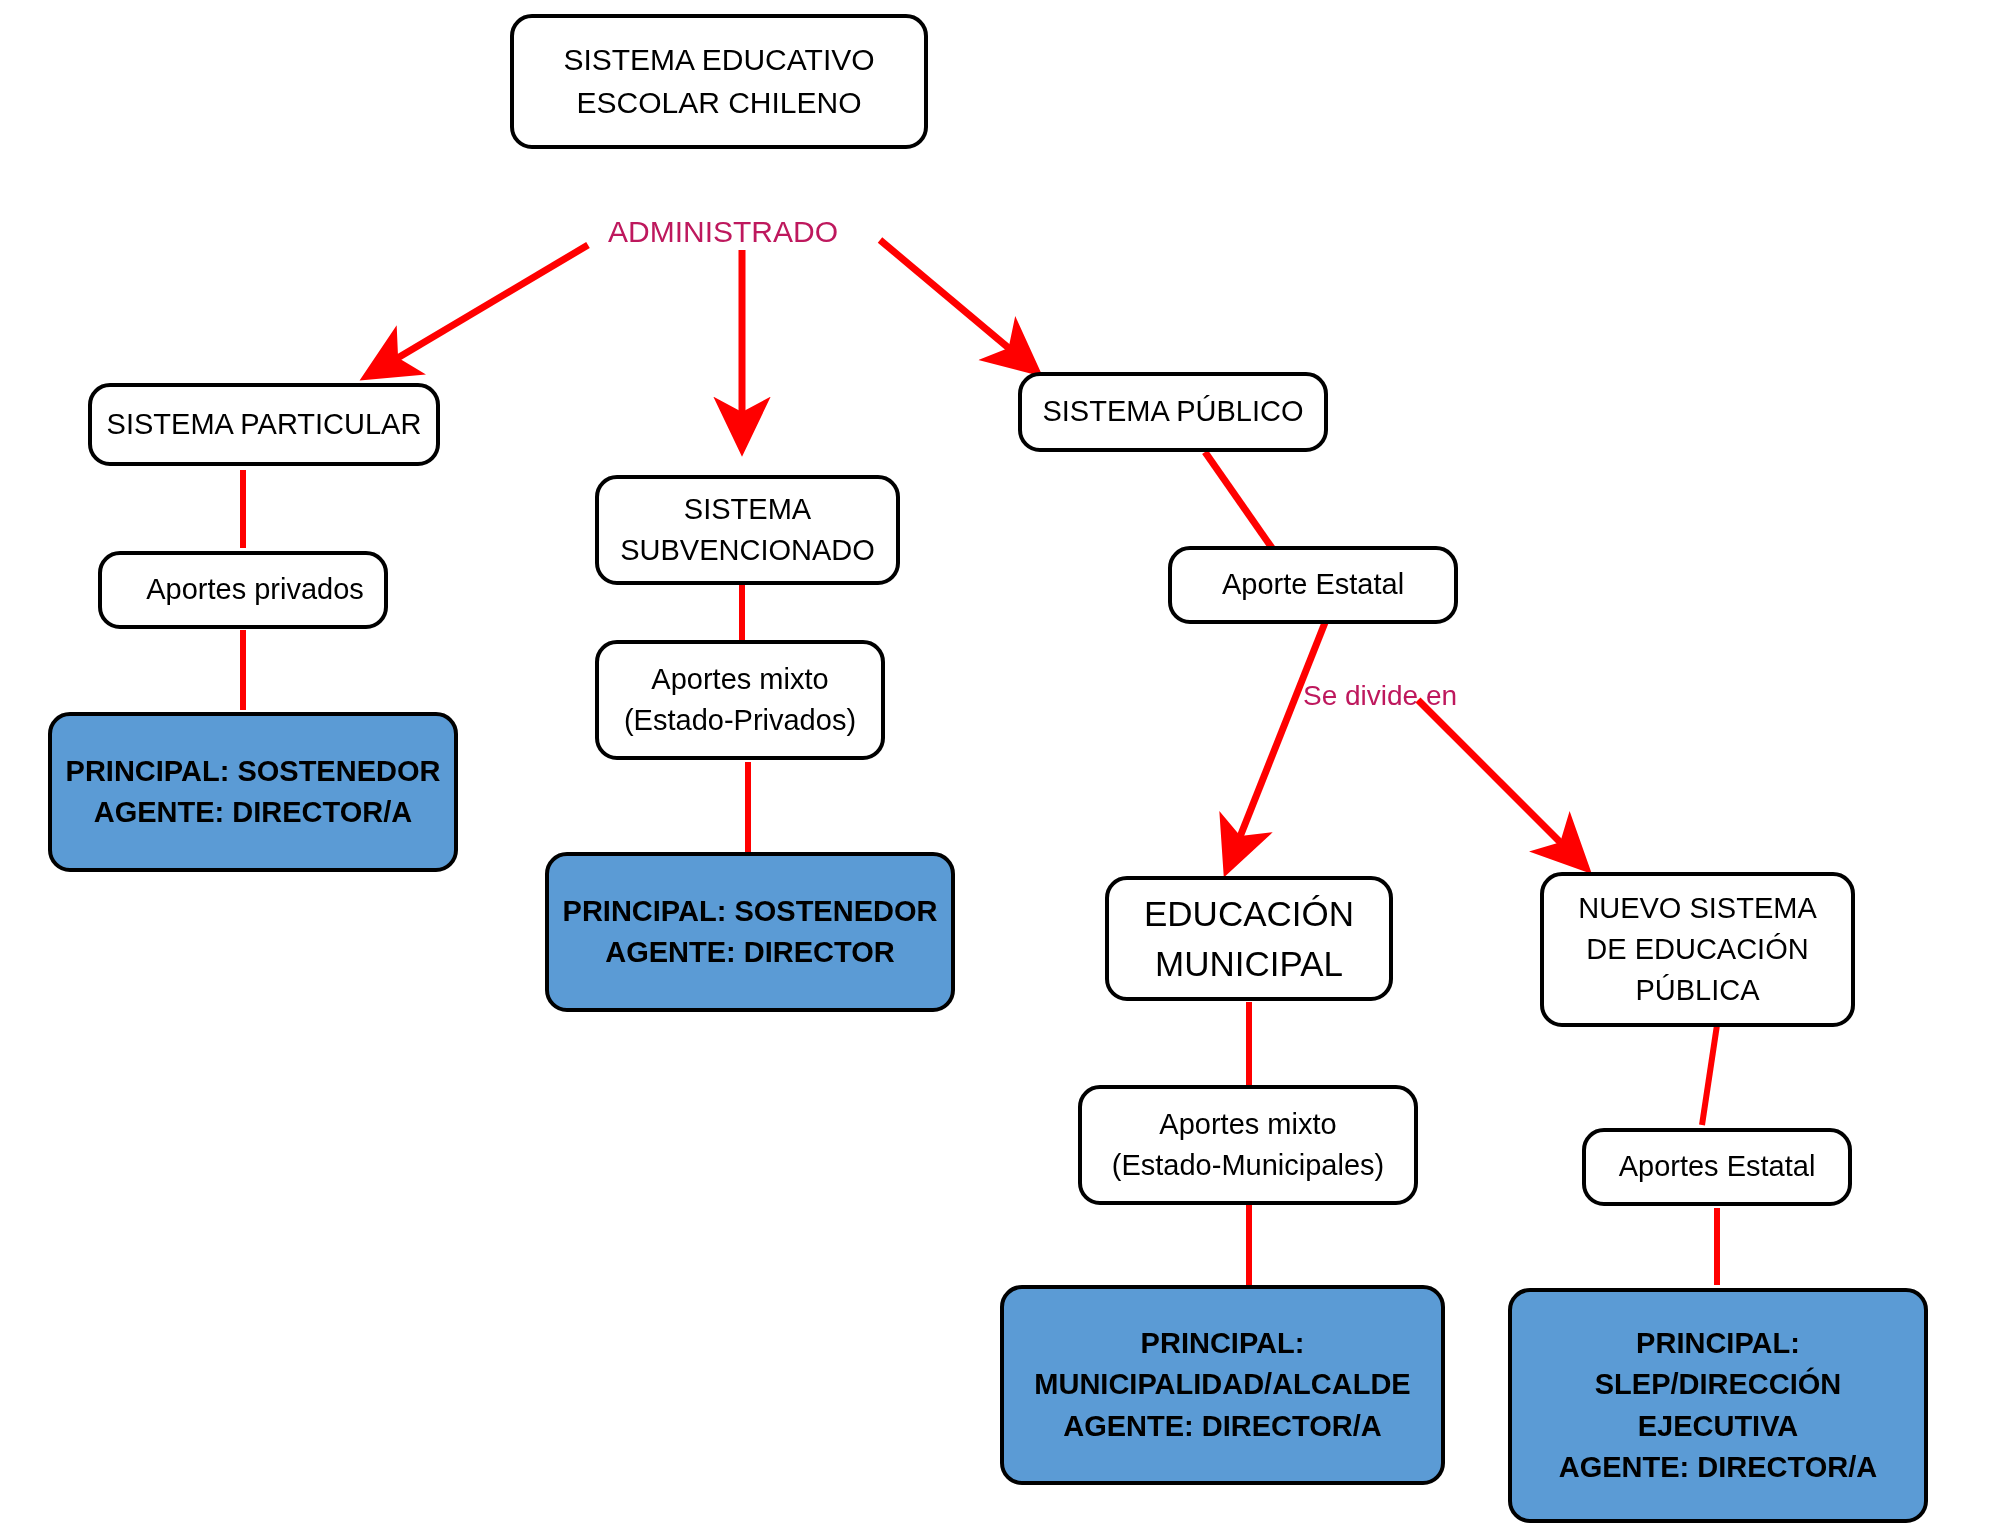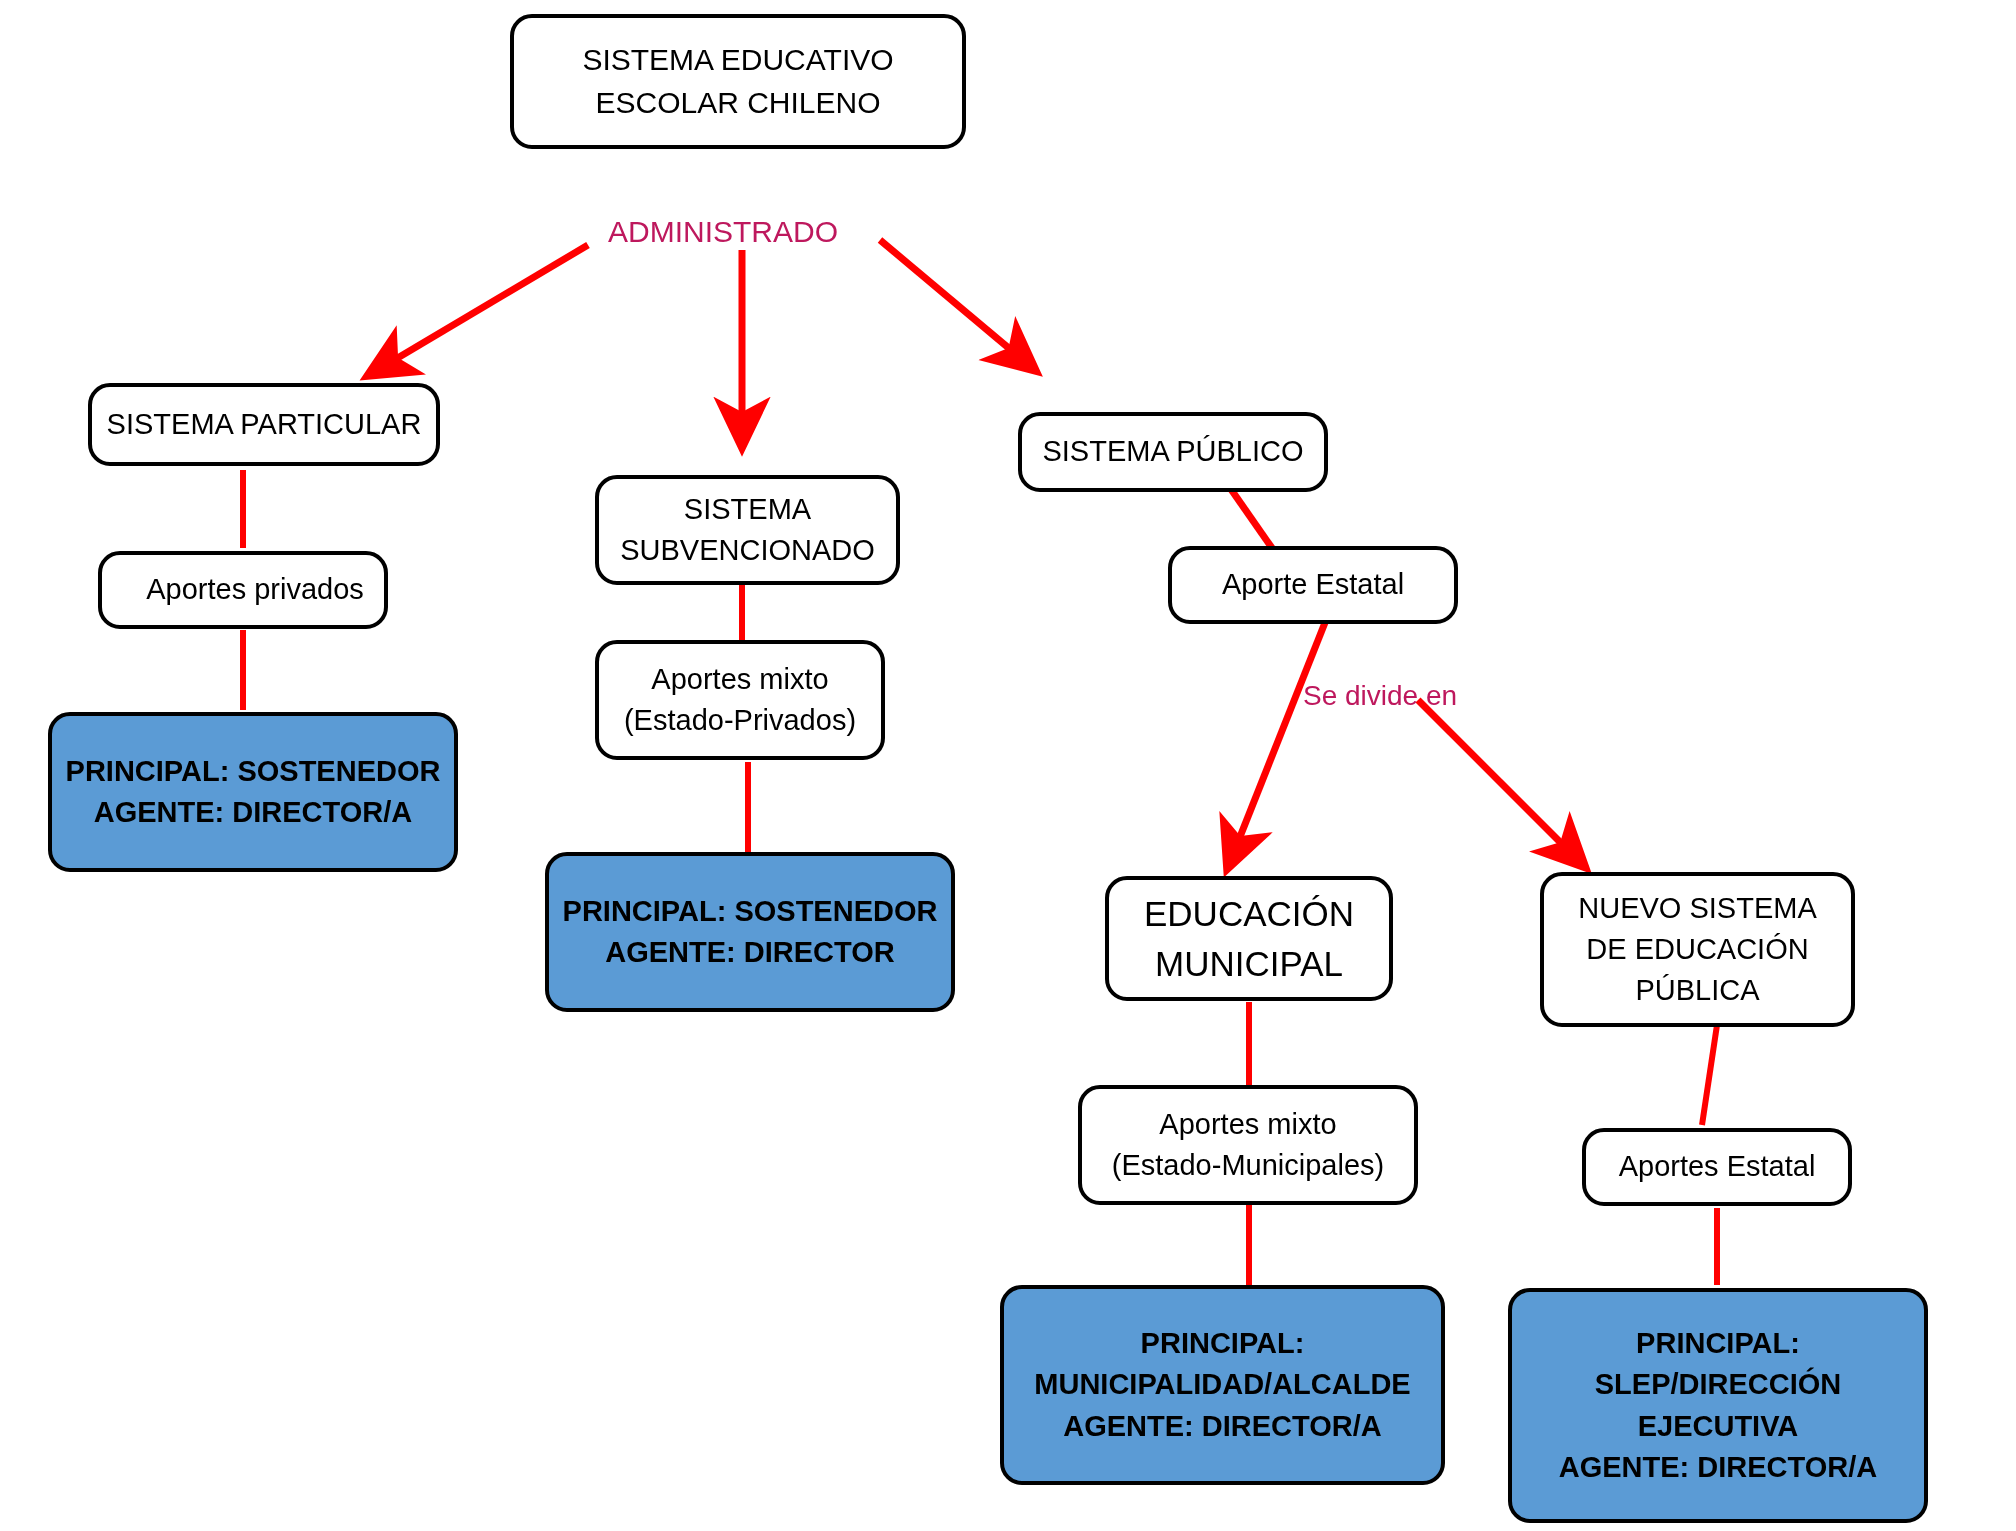--- a/index.html
+++ b/index.html
@@ -88,21 +88,21 @@
 
     <line x1="1249" y1="1002" x2="1249" y2="1085" stroke="#FF0000" stroke-width="6"></line>
 
     <line x1="1249" y1="1205" x2="1249" y2="1285" stroke="#FF0000" stroke-width="6"></line>
 
     <line x1="1717" y1="1025" x2="1702" y2="1125" stroke="#FF0000" stroke-width="6"></line>
 
     <line x1="1717" y1="1208" x2="1717" y2="1285" stroke="#FF0000" stroke-width="6"></line>
   </svg>
 
-  <div class="node" style="left:510px; top:14px; width:456px; height:135px; font-size:30px;">
+  <div class="node" style="left:510px; top:14px; width:418px; height:135px; font-size:30px;">
     <span class="line">SISTEMA EDUCATIVO</span>
     <span class="line">ESCOLAR CHILENO</span>
   </div>
 
   <div class="label-free" style="left:608px; top:215px; font-size:30px;">ADMINISTRADO</div>
   <div class="label-free" style="left:1303px; top:680px; font-size:28px;">Se divide en</div>
 
   <div class="node" style="left:88px; top:383px; width:352px; height:83px; font-size:29px;">
     <span class="line">SISTEMA PARTICULAR</span>
   </div>
@@ -124,21 +124,21 @@
   <div class="node" style="left:595px; top:640px; width:290px; height:120px; font-size:29px;">
     <span class="line">Aportes mixto</span>
     <span class="line">(Estado-Privados)</span>
   </div>
 
   <div class="node blue" style="left:545px; top:852px; width:410px; height:160px; font-size:29px;">
     <span class="line">PRINCIPAL: SOSTENEDOR</span>
     <span class="line">AGENTE: DIRECTOR</span>
   </div>
 
-  <div class="node" style="left:1018px; top:372px; width:310px; height:80px; font-size:29px;margin-top:40px;">
+  <div class="node" style="left:1018px; top:372px; width:310px; height:80px; font-size:29px;">
     <span class="line">SISTEMA PÚBLICO</span>
   </div>
 
   <div class="node" style="left:1168px; top:546px; width:290px; height:78px; font-size:29px;">
     <span class="line">Aporte Estatal</span>
   </div>
 
   <div class="node" style="left:1105px; top:876px; width:288px; height:125px; font-size:35px;">
     <span class="line">EDUCACIÓN</span>
     <span class="line">MUNICIPAL</span>

